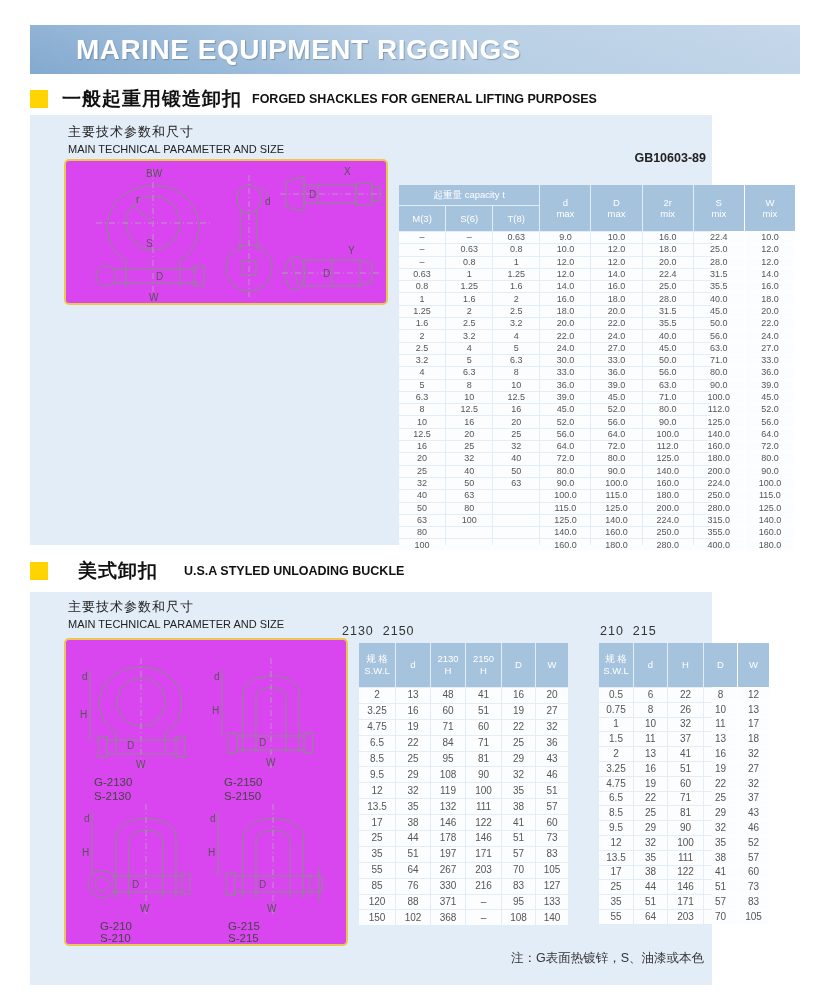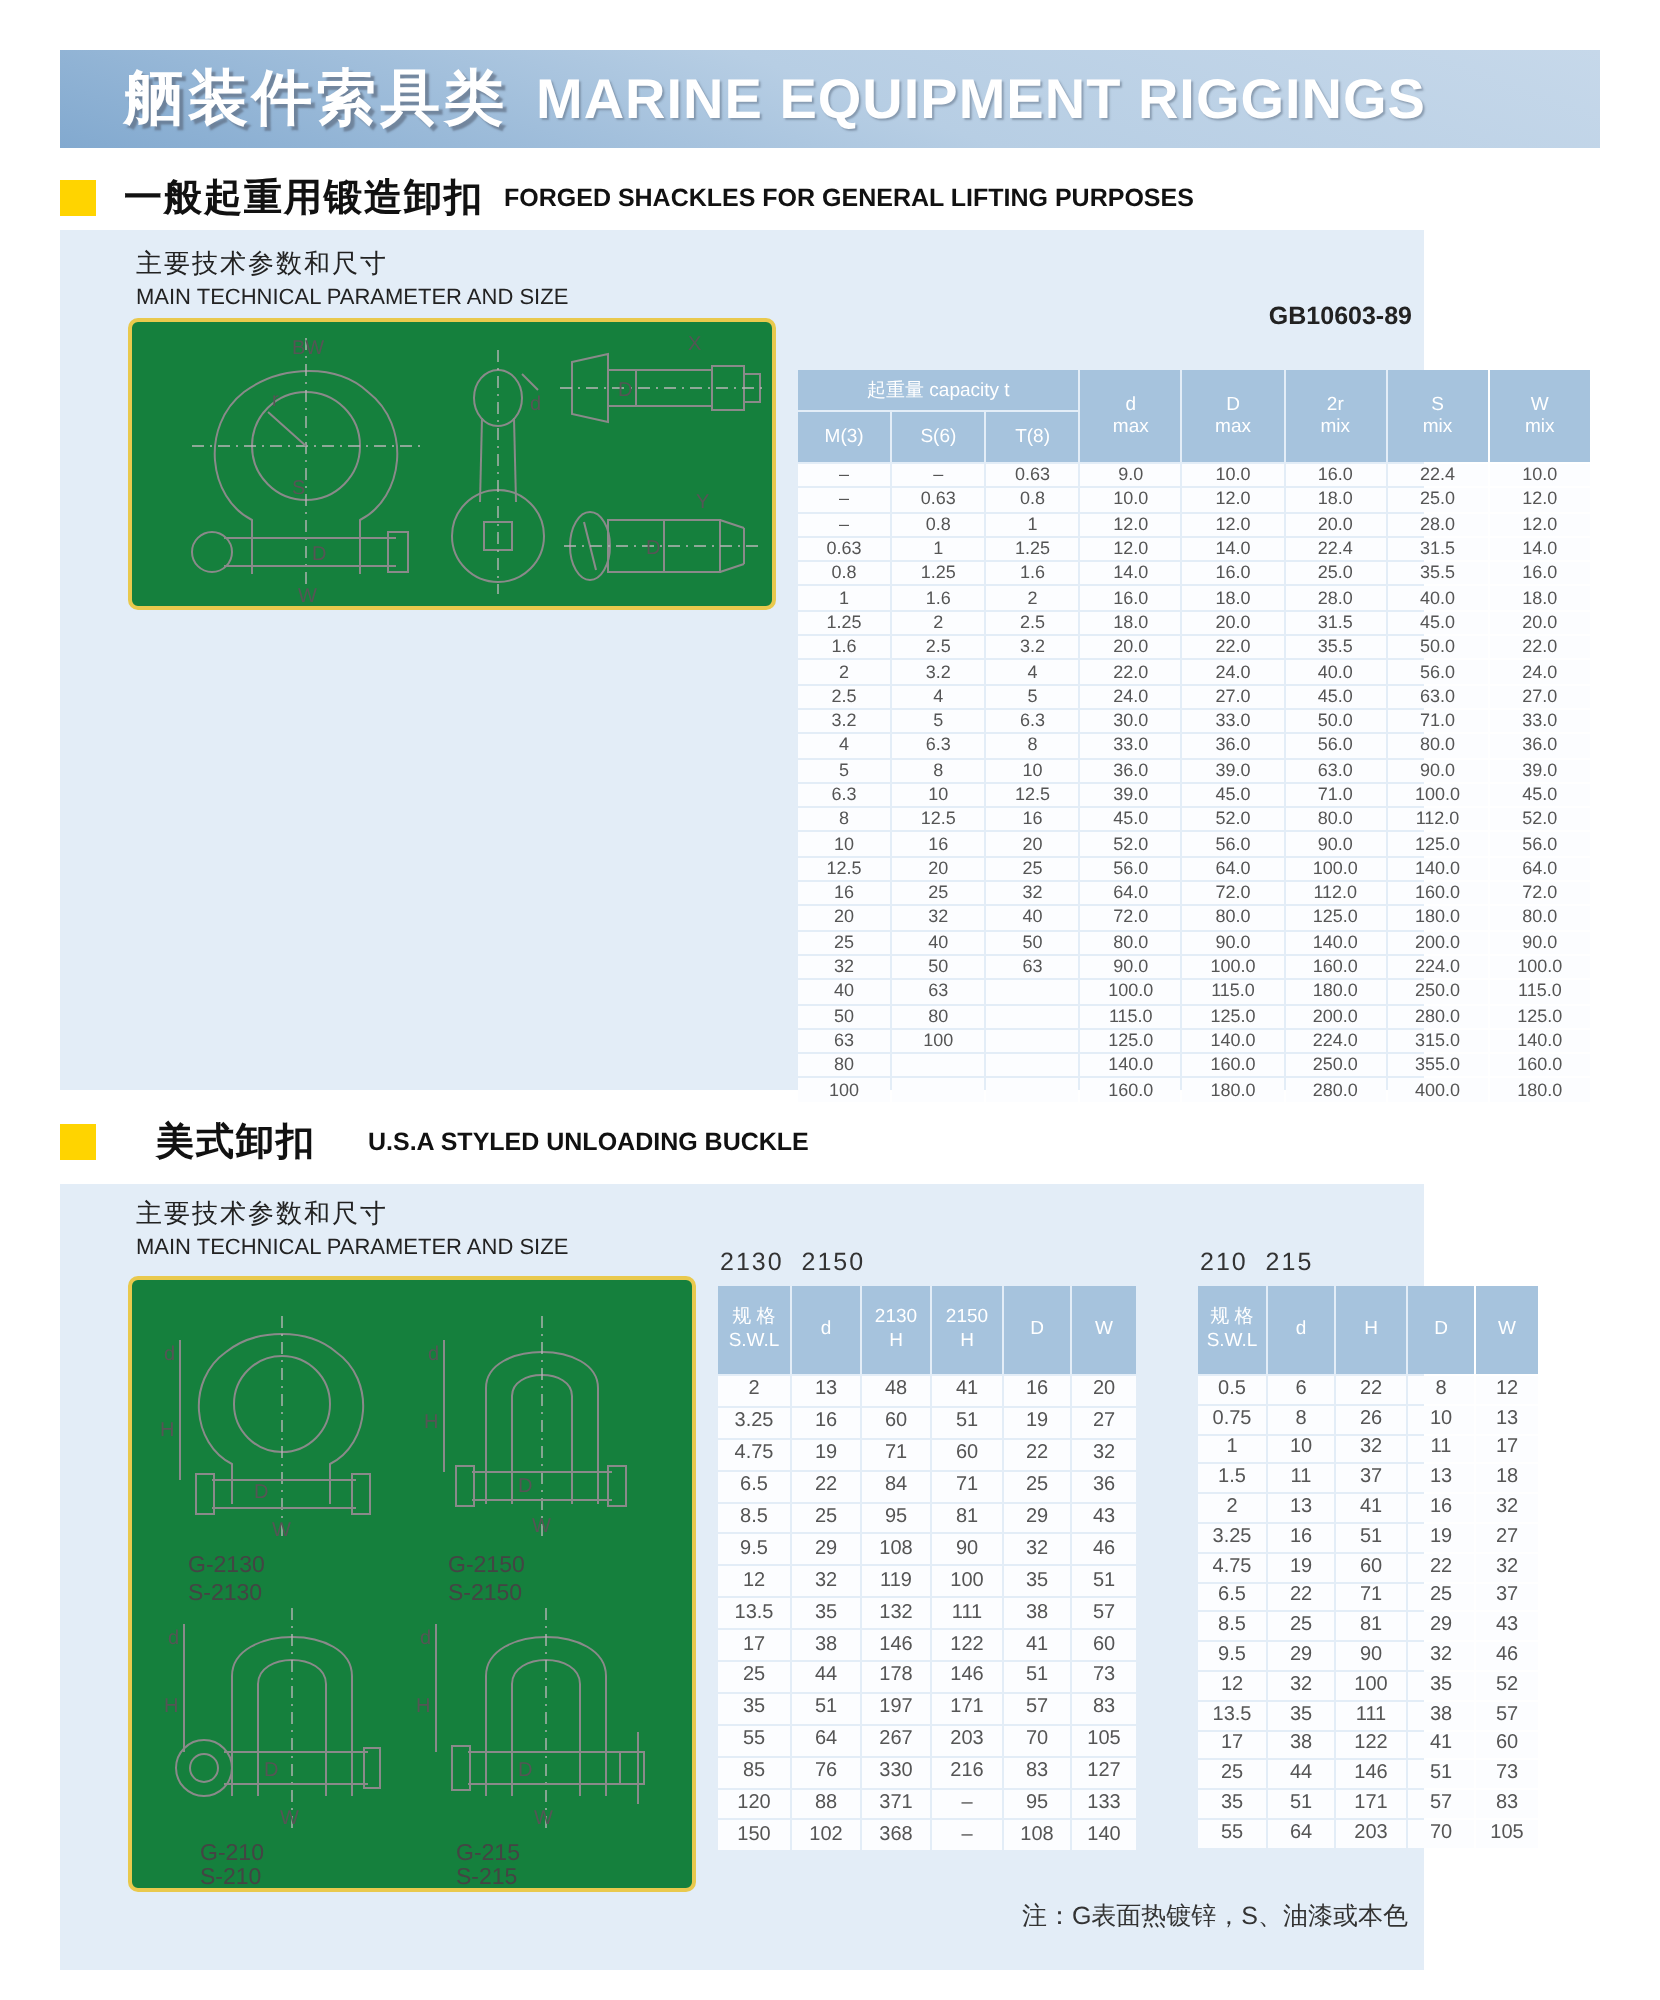--- a/index.html
+++ b/index.html
@@ -22,21 +22,21 @@
   .sec-title .en { font-size:12.5px; font-weight:bold; color:#111; margin-left:10px; }
 
   
   .panel { position:absolute; left:30px; width:682px; background:#e3edf7; }
   #panel1 { top:115px; height:430px; }
   #panel2 { top:592px; height:393px; }
   .param { position:absolute; left:38px; }
   .param .cn { font-size:13px; color:#222; letter-spacing:1px; }
   .param .en { font-size:11px; color:#222; margin-top:2px; }
 
-  .draw-box { position:absolute; background:#15803d; border:2px solid #e9c94d; border-radius:5px; }
+  .draw-box { position:absolute; background:#d946ef; border:2px solid #e9c94d; border-radius:5px; }
   #draw1 { left:34px; top:44px; width:324px; height:146px; }
   #draw2 { left:34px; top:46px; width:284px; height:308px; }
   svg { display:block; }
   svg path, svg circle, svg rect, svg ellipse, svg line, svg polyline, svg polygon
     { fill:none; stroke:#8a8a8a; stroke-width:1; }
   svg .dim { fill:#555; stroke:none; font-size:10px; font-family:"Liberation Sans",sans-serif; }
   svg .model { fill:#444; stroke:none; font-size:11.5px; font-family:"Liberation Sans",sans-serif; }
   svg .cl { stroke:#b5b5b5; stroke-dasharray:6 3 1 3; stroke-width:.7; }
 
   .gb-label { position:absolute; right:6px; top:36px; font-size:12.5px; font-weight:bold; color:#222; }
@@ -47,37 +47,36 @@
        vertical-align:middle; white-space:pre-line; }
   td { background:#fcfdff; color:#555; text-align:center; vertical-align:middle; }
 
   #table1 { position:absolute; left:368px; top:57px; width:398px;margin-top:12px; }
   #table1 th { font-size:9.5px; }
   #table1 .grp { height:20px; }
   #table1 .sub th { height:25px; }
   #table1 td { font-size:9px; height:11.3px; line-height:1; padding:0; }
 
   .cap { position:absolute; font-size:12.5px; color:#333; white-space:pre; letter-spacing:1px; }
-  #capA { left:330px; top:32px; }
+  #capA { left:312px; top:32px; }
   #capB { left:570px; top:32px; }
   #tableA { position:absolute; left:328px; top:50px; width:210px; }
   #tableB { position:absolute; left:568px; top:50px; width:172px; }
   #tableA th, #tableB th { height:44px; font-size:9.5px; line-height:1.25; }
   #tableA td { font-size:10px; height:14.9px; line-height:1; padding:0; }
   #tableB td { font-size:10px; height:13.8px; line-height:1; padding:0; }
 
   .note { position:absolute; right:8px; top:358px; font-size:12.5px; color:#333; }
 </style>
 </head>
 <body>
 
 <div id="page">
 
   <div id="banner">
-    <span class="cn">舾装件索具类</span>
     <span class="en">MARINE EQUIPMENT RIGGINGS</span>
   </div>
 
   <div class="sec-title" style="top:86px;">
     <span class="sq"></span>
     <span class="cn">一般起重用锻造卸扣</span>
     <span class="en">FORGED SHACKLES FOR GENERAL LIFTING PURPOSES</span>
   </div>
 
   <div id="panel1" class="panel">

